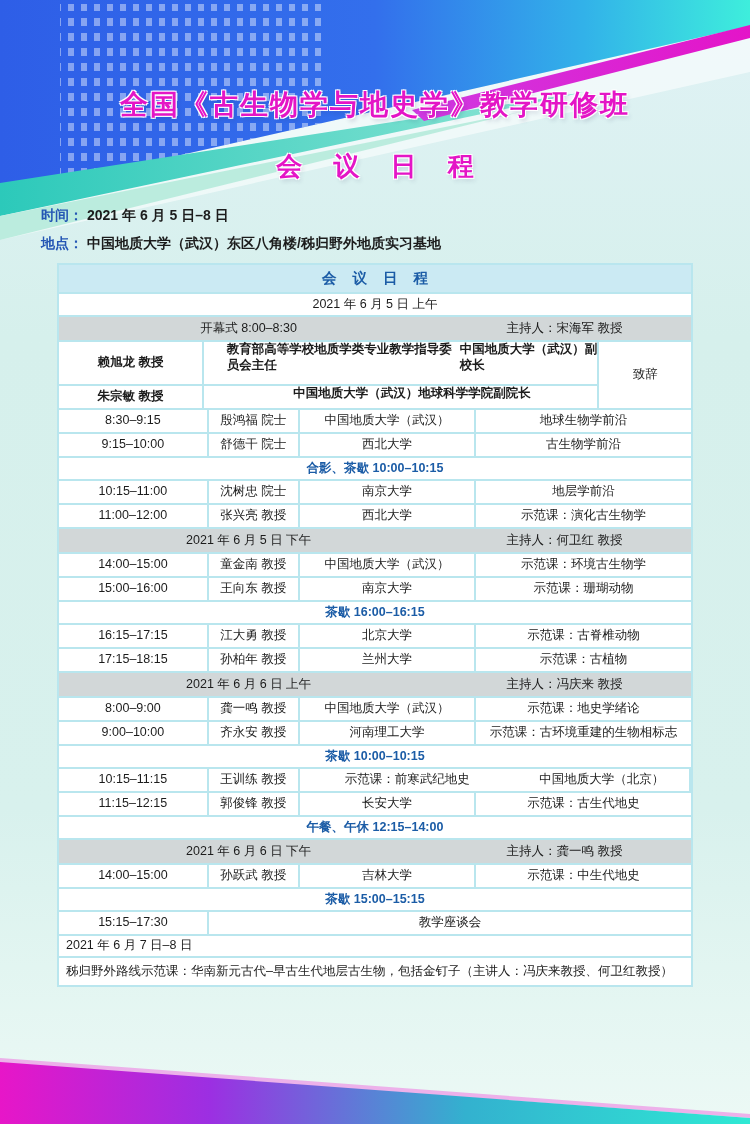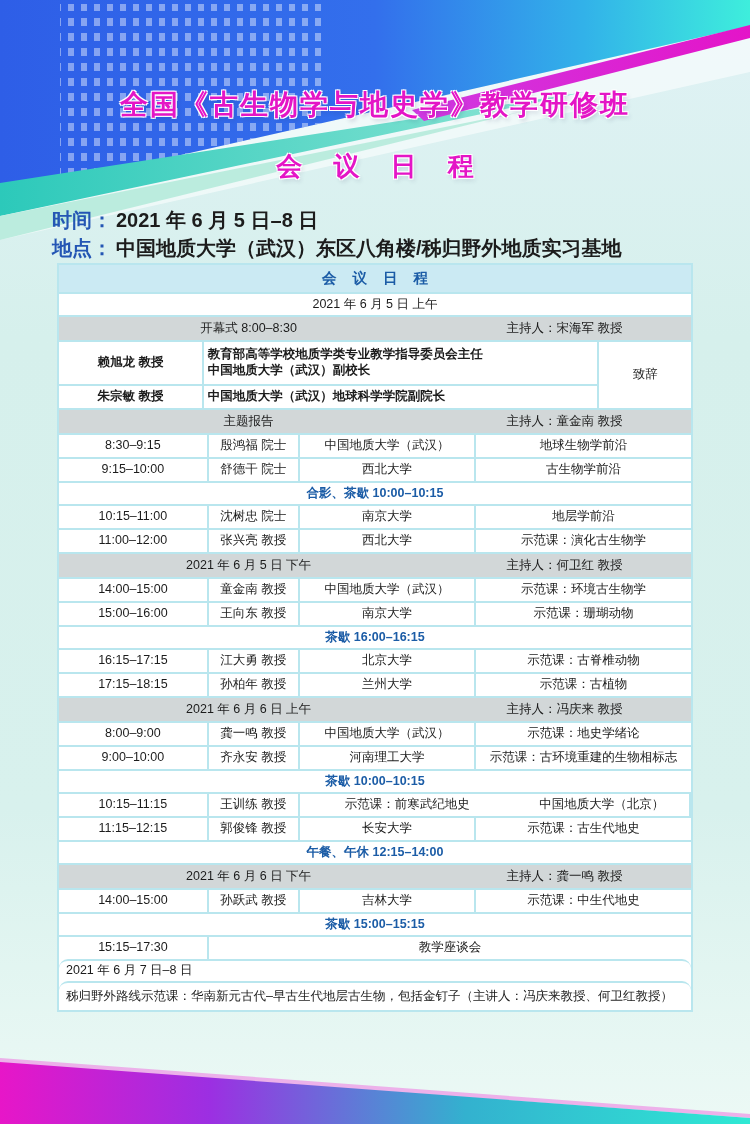--- a/index.html
+++ b/index.html
@@ -17,21 +17,21 @@
     font-size:28px;font-weight:bold;letter-spacing:2px;
     color:var(--accent_magenta,#e415c6);
     text-shadow:-1px -1px 0 #fff,1px -1px 0 #fff,-1px 1px 0 #fff,1px 1px 0 #fff,2px 3px 4px rgba(40,40,90,.18);
   }
   .page-subtitle{
     position:absolute;top:149px;left:0;width:100%;text-align:center;z-index:3;
     font-size:26px;font-weight:bold;letter-spacing:12px;text-indent:12px;
     color:var(--accent_magenta,#e415c6);
     text-shadow:-1px -1px 0 #fff,1px -1px 0 #fff,-1px 1px 0 #fff,1px 1px 0 #fff,2px 3px 4px rgba(40,40,90,.15);
   }
-  .meta{position:absolute;left:52px;z-index:3;font-size:20px;font-weight:bold;color:var(--text_black,#111);}
+  .meta{position:absolute;left:41px;z-index:3;font-size:14px;font-weight:bold;color:var(--text_black,#111);}
   .meta-time{top:207px;}
   .meta-place{top:235px;}
   .mlabel{color:var(--label_blue,#2456b4);margin-right:4px;}
 
   
   .sched{
     position:absolute;left:57px;top:263px;width:636px;z-index:2;
     background:#fff;border:2px solid var(--border_cyan,#b9e6ee);
     box-sizing:border-box;font-size:12.5px;color:var(--text_black,#1c1c1c);
   }
@@ -48,31 +48,31 @@
   .sec-right{width:40%;}
   .r-break{height:21px;background:#fff;}
   .r-break .cell{color:var(--header_blue,#1b5ca6);font-weight:bold;}
   .r-talk{height:22px;background:#fff;}
   .c-time{width:23.7%;border-right:2px solid var(--border_cyan,#b9e6ee);}
   .c-name{width:14.4%;border-right:2px solid var(--border_cyan,#b9e6ee);}
   .c-univ{width:27.9%;border-right:2px solid var(--border_cyan,#b9e6ee);}
   .c-topic{width:34%;}
   .r-seminar{height:22px;background:#fff;}
   .sem-body{width:76.3%;}
-  .r-note{height:20px;background:#fff;border-radius:9px;}
+  .r-note{height:20px;background:#fff;}
   .r-note .cell{justify-content:flex-start;text-align:left;padding-left:7px;}
   .r-note:last-child{height:27px;}
 
   .r-opening{background:#fff;}
   .op-left{width:85.5%;display:flex;flex-direction:column;border-right:2px solid var(--border_cyan,#b9e6ee);box-sizing:border-box;}
   .op-row{display:flex;align-items:stretch;font-weight:bold;}
   .op-row.first{border-bottom:2px solid var(--border_cyan,#b9e6ee);height:42px;}
   .op-row:not(.first){height:22px;}
   .op-name{width:26.9%;border-right:2px solid var(--border_cyan,#b9e6ee);}
-  .op-desc{width:73.1%;flex-direction:column;align-items:flex-start;justify-content:center;text-align:left;padding-left:4px;}
+  .op-desc{width:73.1%;flex-direction:row;align-items:flex-start;justify-content:center;text-align:left;padding-left:23px;}
   .op-side{width:14.5%;}
 </style>
 </head>
 <body>
 
 <svg class="deco deco-top" width="750" height="260" viewBox="0 0 750 260" aria-hidden="true">
   <defs>
     <linearGradient id="gBlue" x1="0" y1="0" x2="1" y2="0">
       <stop offset="0" stop-color="#2e5ee7"></stop>
       <stop offset="0.5" stop-color="#336fec"></stop>
@@ -147,24 +147,20 @@
         </div>
         <div class="op-row">
           <div class="cell op-name">朱宗敏 教授</div>
           <div class="cell op-desc">
             <div>中国地质大学（武汉）地球科学学院副院长</div>
           </div>
         </div>
       </div>
       <div class="cell op-side">致辞</div>
     </div>
-    <div class="row r-section">
-      <div class="cell sec-left">主题报告</div>
-      <div class="cell sec-right">主持人：童金南 教授</div>
-    </div>
     <div class="row r-talk">
       <div class="cell c-time">8:30–9:15</div>
       <div class="cell c-name">殷鸿福 院士</div>
       <div class="cell c-univ">中国地质大学（武汉）</div>
       <div class="cell c-topic">地球生物学前沿</div>
     </div>
     <div class="row r-talk">
       <div class="cell c-time">9:15–10:00</div>
       <div class="cell c-name">舒德干 院士</div>
       <div class="cell c-univ">西北大学</div>

